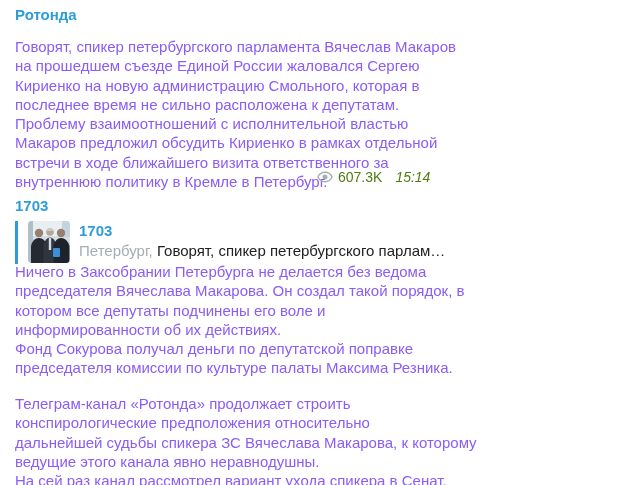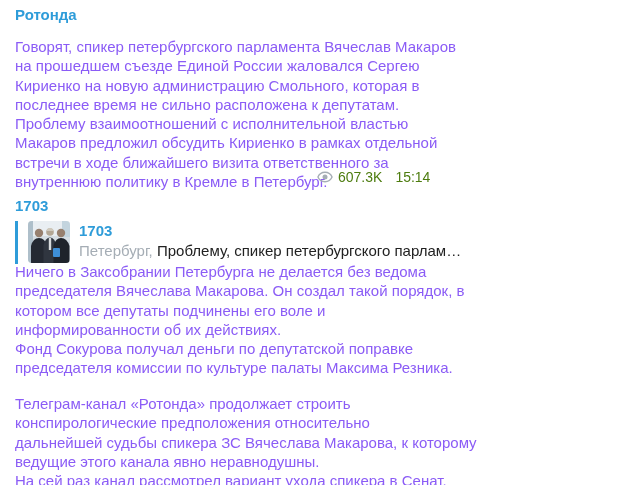--- a/index.html
+++ b/index.html
@@ -27,21 +27,21 @@
   }
   .b1 { top:37px; }
   .p1 { top:262px; }
   .p2 { top:394px; }
   .meta {
     position:absolute; left:317px; top:168px;
     display:flex; align-items:center;
     font-size:14px; line-height:18px; color:#4d7c0f;
   }
   .meta .eye { display:inline-flex; align-items:center; margin-right:5px; }
-  .meta .time { margin-left:13px; }
+  .meta .time { margin-left:13px;font-style:italic; }
   .reply {
     position:absolute; left:15px; top:221px; height:43px;
     display:flex; align-items:stretch; cursor:pointer;
   }
   .reply-bar {
     width:3px; background:#2e9cd9; flex:0 0 auto;
   }
   .reply-thumb {
     width:42px; height:42px; margin-left:10px; margin-top:0;
     border-radius:4px; overflow:hidden; flex:0 0 auto;
@@ -106,21 +106,21 @@
 
         <circle cx="33" cy="12" r="4.2" fill="#97806f"></circle>
         <path d="M25.5 42 V25 Q27.5 17 33 17 Q39 17 41.5 25 V42 Z" fill="#1e232b"></path>
 
         <rect x="25" y="27" width="7" height="9" rx="1" fill="#3e8fd8"></rect>
       </svg>
     </div>
     <div class="reply-texts">
       <div class="reply-title">1703</div>
       <div class="reply-line">
-        <span class="reply-media">Петербург,</span><span> Проблему, спикер петербургского парлам…</span>
+        <span class="reply-media">Петербург,</span><span> Говорят, спикер петербургского парлам…</span>
       </div>
     </div>
   </div>
 
   <div class="msg-text p1">Ничего в Заксобрании Петербурга не делается без ведома
 председателя Вячеслава Макарова. Он создал такой порядок, в
 котором все депутаты подчинены его воле и
 информированности об их действиях.
 Фонд Сокурова получал деньги по депутатской поправке
 председателя комиссии по культуре палаты Максима Резника.</div>

